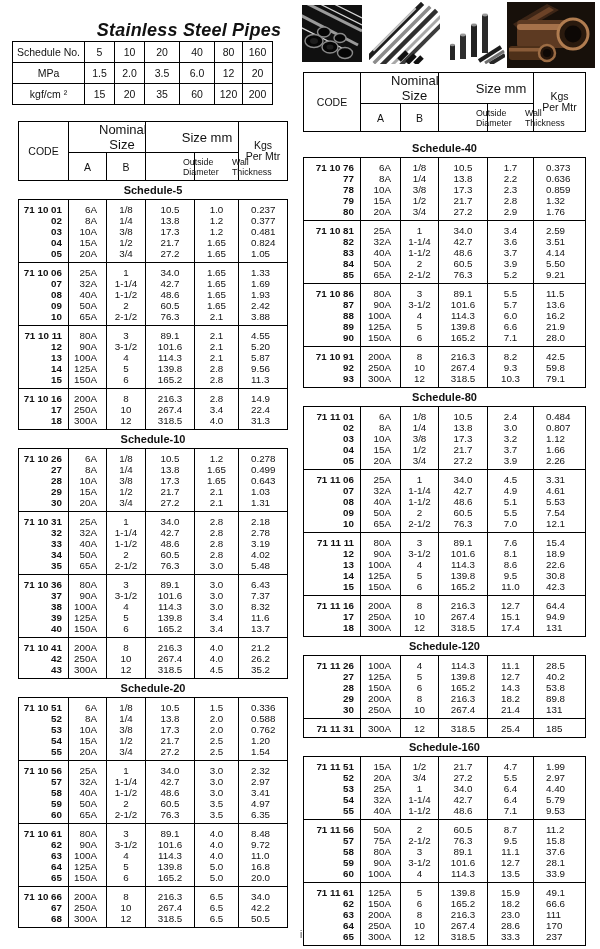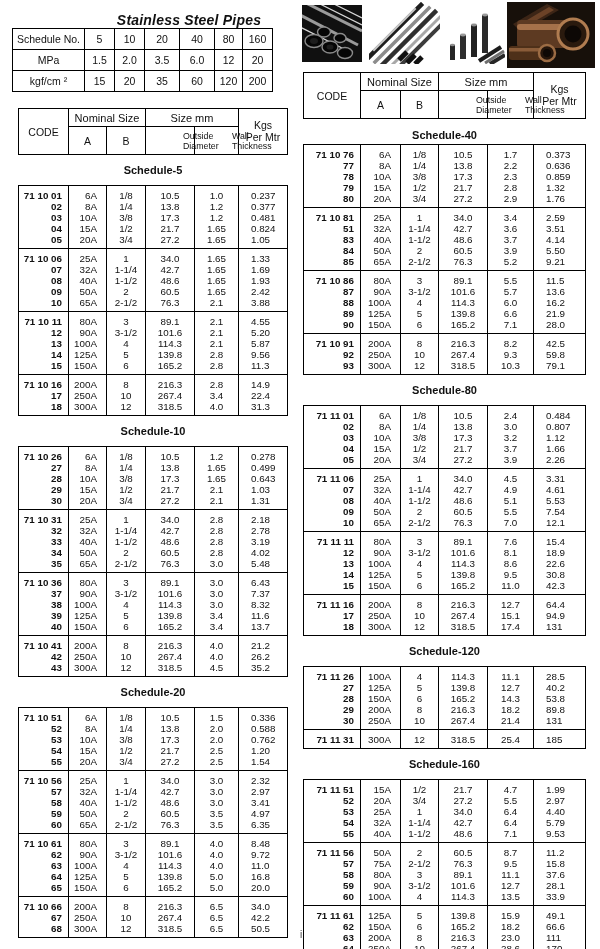--- a/index.html
+++ b/index.html
@@ -11,23 +11,23 @@
     margin: 0 auto;
     background: #ffffff;
     color: #111;
     font-family: "Liberation Sans", sans-serif;
     overflow: hidden;
   }
   .col-left  { position: absolute; left: 0;   top: 0; width: 300px; }
   .col-right { position: absolute; left: 300px; top: 0; width: 300px; }
 
   .title {
-    padding: 12px 0 0 78px;
+    padding: 20px 0 0 78px;
     text-align: center;
-    font-size: 14px;
+    font-size: 18px;
     font-weight: bold;
     font-style: italic;
     letter-spacing: 0.2px;
     white-space: nowrap;
   }
 
   .pt-caption {
     width: 260px;
     margin: 5px 0 1px 25px;
     text-align: center;
@@ -54,21 +54,21 @@
   .main-table.left  { margin: 16px 0 0 18px; width: 269px; }
   .main-table.right { margin: 4px  0 0 3px;  width: 282px; }
 
   .main-table th {
     border: 1px solid #000;
     font-weight: 400;
     padding: 0;
     text-align: center;
     vertical-align: middle;
   }
-  th.h-group { font-size: 11px; height: 18px; }
+  th.h-group { font-size: 13px; height: 18px; padding-left: 30px; }
   th.h-code  { font-size: 10.5px; }
   th.h-kgs   { font-size: 10.5px; line-height: 11.5px; }
   th.h-ab    { font-size: 10.5px; height: 28px; }
   th.h-sub   { font-size: 8.8px;  line-height: 10px; padding-left: 37px; }
   .pre { white-space: pre-line; }
 
   .main-table td {
     font-size: 9.8px;
     line-height: 11px;
     padding: 0;
@@ -86,21 +86,21 @@
   tr.group-start td { border-top: 1px solid #000; padding-top: 4px; }
   tr.group-end td   { padding-bottom: 3px; }
   tr.table-bottom td{ border-bottom: 1px solid #000; }
 
   tr.sec-title td {
     border-top: 1px solid #000;
     border-bottom: 1px solid #000;
     text-align: center;
     font-weight: 700;
     font-size: 11px;
-    height: 31px;
+    height: 19px;
     padding: 0;
   }
   
   .main-table.right tbody tr.sec-title:first-child td {
     height: 26px;
     vertical-align: bottom;
     padding-bottom: 3px;
   }
 
   .photos { display: flex; align-items: flex-start; margin: 2px 0 0 2px; }
@@ -781,21 +781,21 @@
           </tr>
           <tr class="group-start">
             <td class="c-code">71 10 81</td>
             <td class="c-a">25A</td>
             <td class="c-b">1</td>
             <td class="c-od">34.0</td>
             <td class="c-wt">3.4</td>
             <td class="c-kgs">2.59</td>
           </tr>
           <tr>
-            <td class="c-code">51</td>
+            <td class="c-code">82</td>
             <td class="c-a">32A</td>
             <td class="c-b">1-1/4</td>
             <td class="c-od">42.7</td>
             <td class="c-wt">3.6</td>
             <td class="c-kgs">3.51</td>
           </tr>
           <tr>
             <td class="c-code">83</td>
             <td class="c-a">40A</td>
             <td class="c-b">1-1/2</td>

